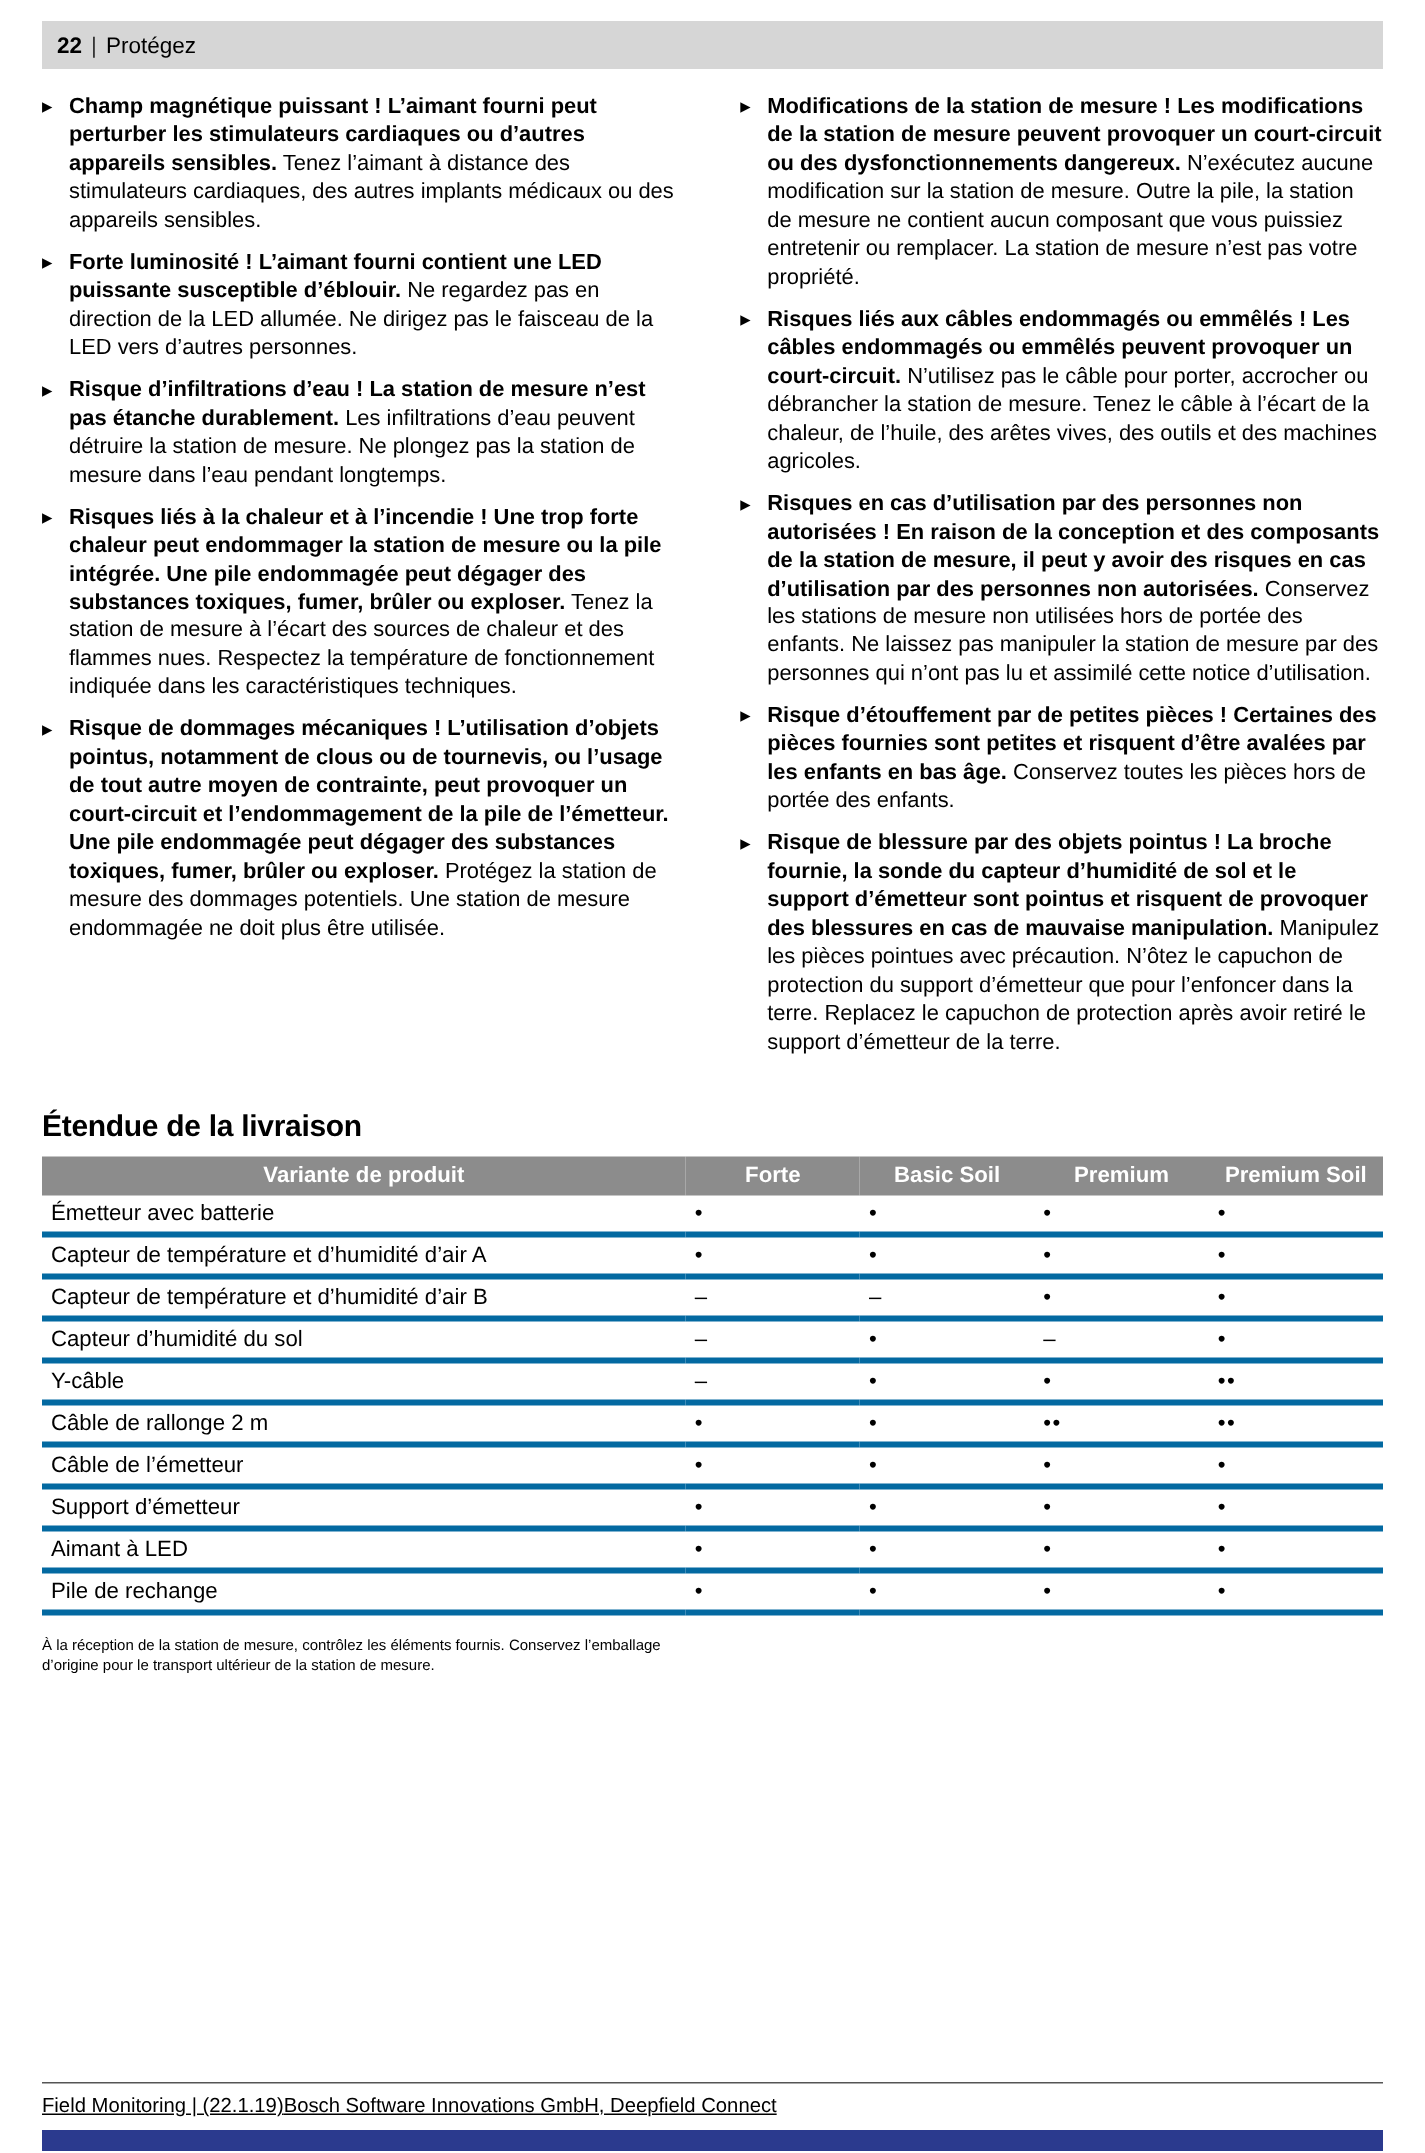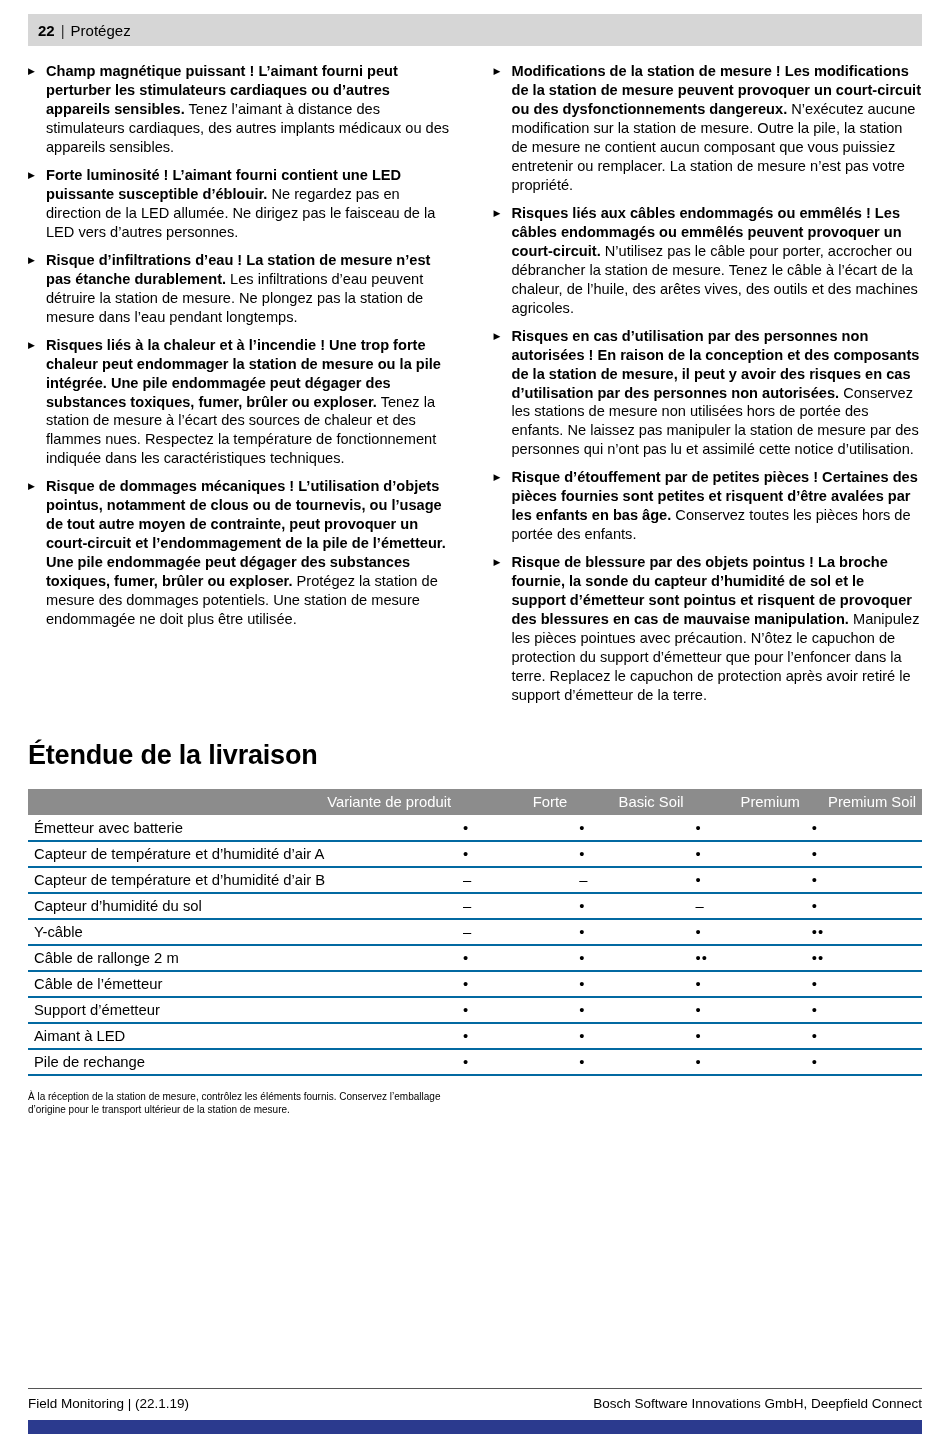--- a/index.html
+++ b/index.html
@@ -33,61 +33,62 @@
   .wtext {
     font-size: 14.6px;
     line-height: 1.3;
     hyphens: auto;
     -webkit-hyphens: auto;
   }
   .wtext b { font-weight: bold; }
 
   
   .section-title {
-    font-size: 27px;
+    font-size: 20px;
     font-weight: bold;
-    margin: 26px 0 18px 0;
+    margin: 26px 0 8px 0;
     letter-spacing: -0.2px;
   }
 
   
   table.delivery { width: 100%; border-collapse: collapse; font-size: 14.8px; }
   table.delivery thead th {
     background: #8c8c8c;
     color: #fff;
-    font-weight: normal;
-    text-align: right;
+    font-weight: bold;
+    text-align: center;
     padding: 4px 6px;
     height: 26px;
     margin-top: 34px;
   }
   table.delivery th.c-label, table.delivery td.c-label { width: 48%; }
   table.delivery th.c-opt, table.delivery td.c-opt { width: 13%; }
   table.delivery tbody td {
-    border-bottom: 2px solid #0369a1;
+    border-bottom: 4px solid #0369a1;
     padding: 4px 6px;
     height: 26px;
     vertical-align: middle;
   }
   table.delivery tbody td.c-opt { letter-spacing: 1px; }
 
   .note {
     margin-top: 14px;
     max-width: 440px;
     font-size: 10px;
     line-height: 1.32;
   }
 
   
   .page-footer { position: absolute; left: 28px; right: 28px; bottom: 0; }
   .footer-row {
-    display: flex; justify-content: space-between;
+    display: flex; 
     font-size: 13.5px;
     border-top: 1px solid #555;
     padding: 7px 0 9px 0;
+    text-decoration: underline;
   }
   .footer-bar { height: 14px; background: #2b3a8e; margin-bottom: 1px; }
 </style>
 </head>
 <body>
 
 <div class="page">
 
   <header class="page-header">
     <span class="pg-num">22</span>

